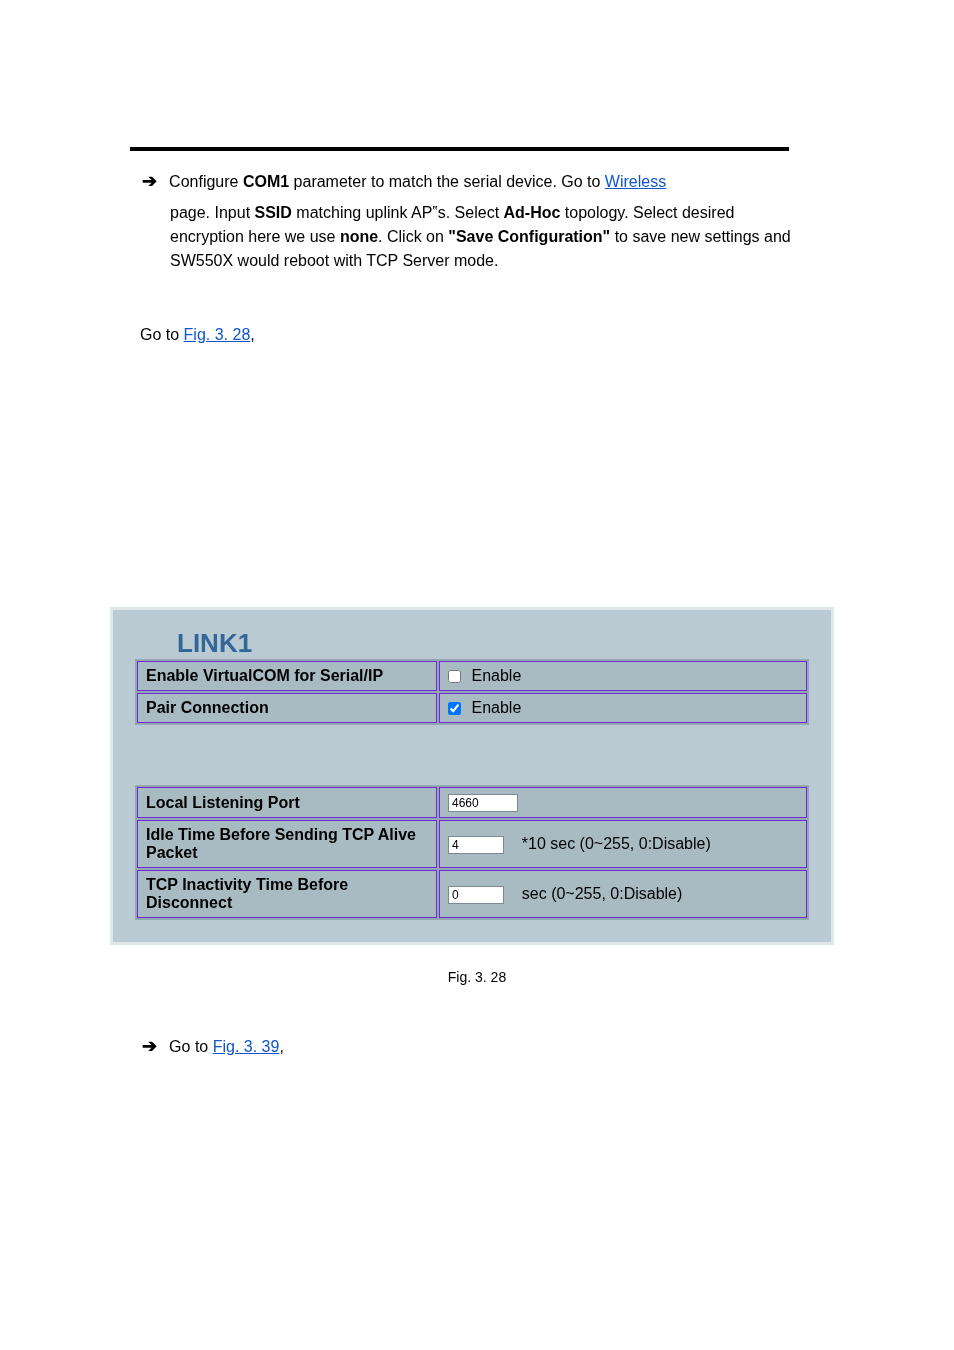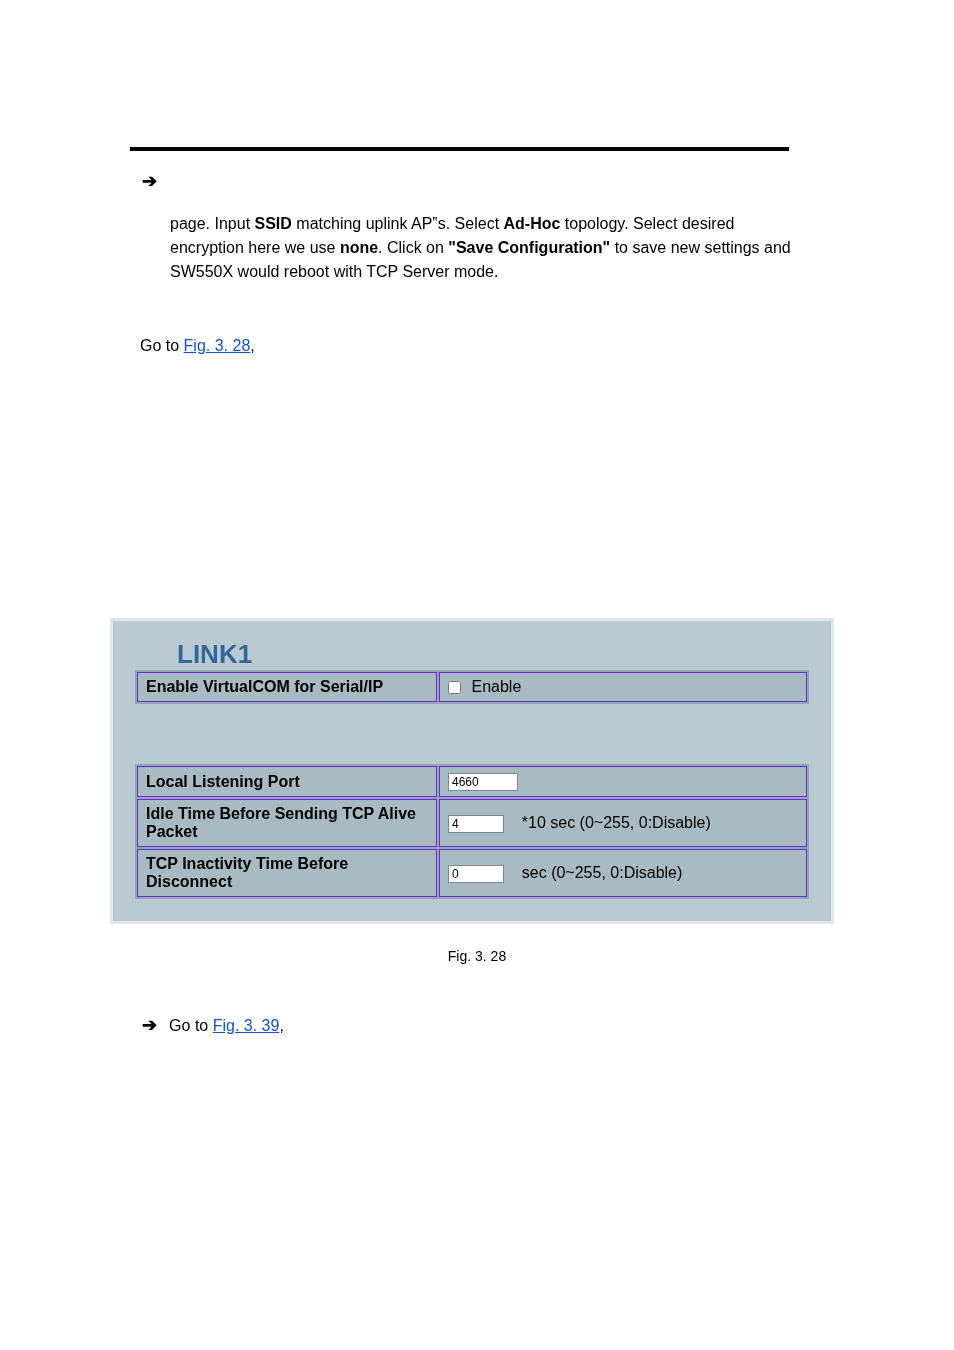--- a/index.html
+++ b/index.html
@@ -38,21 +38,21 @@
   .body-text {
     font-size: 16px;
     line-height: 24px;
   }
   .link-text {
     color: #1155cc;
     text-decoration: underline;
   }
   .para {
     margin-left: 80px;
-    margin-top: 20px;
+    margin-top: 7px;
     margin-right: 60px;
   }
   .ui-panel {
     margin: 40px 30px 0 20px;
     background: #b9cad2;
     padding: 18px 22px 22px 22px;
     border: 3px solid #dfe7ea;
   }
   .link1-title {
     color: #336699;
@@ -114,20 +114,24 @@
 </style>
 </head>
 <body>
 
 <div class="hr-top"></div>
 
 <div class="page">
 
   <div class="bullet-row">
     <span class="arrow-icon">➔</span>
+    <div class="body-text">
+      <span>Configure </span><b>COM1 </b><span>parameter to match the serial device. Go to</span>
+      <span class="link-text"> Wireless </span>
+    </div>
   </div>
 
   <div class="body-text para">
     <span>page. Input </span><b>SSID</b><span> matching uplink AP‟s. Select </span><b>Ad-Hoc</b><span> topology. Select desired encryption here we use </span><b>none</b><span>. Click on </span><b>"Save Configuration"</b><span> to save new settings and SW550X would reboot with TCP Server mode.</span>
   </div>
 
   <div class="spacer-40"></div>
 
   <div class="body-text" style="margin-left:50px;">
     <span>Go to </span><span class="link-text">Fig. 3. 28</span><span>,</span>
@@ -136,20 +140,27 @@
   <div class="ui-panel" style="margin-top:260px;">
     <div class="link1-title">LINK1</div>
 
 
     <table class="cfg">
       <tbody>
           <tr>
         <td class="label">Enable VirtualCOM for Serial/IP</td>
         <td>
           <input type="checkbox" class="chk" style="">
+          <span>Enable</span>
+        </td>
+      </tr>
+      <tr>
+        <td class="label">Pair Connection</td>
+        <td>
+          <input type="checkbox" class="chk" checked="" style="">
           <span>Enable</span>
         </td>
       </tr>
     </tbody>
       </table>
 
     <div style="height:60px;"></div>
 
     <table class="cfg">
       <tbody>

